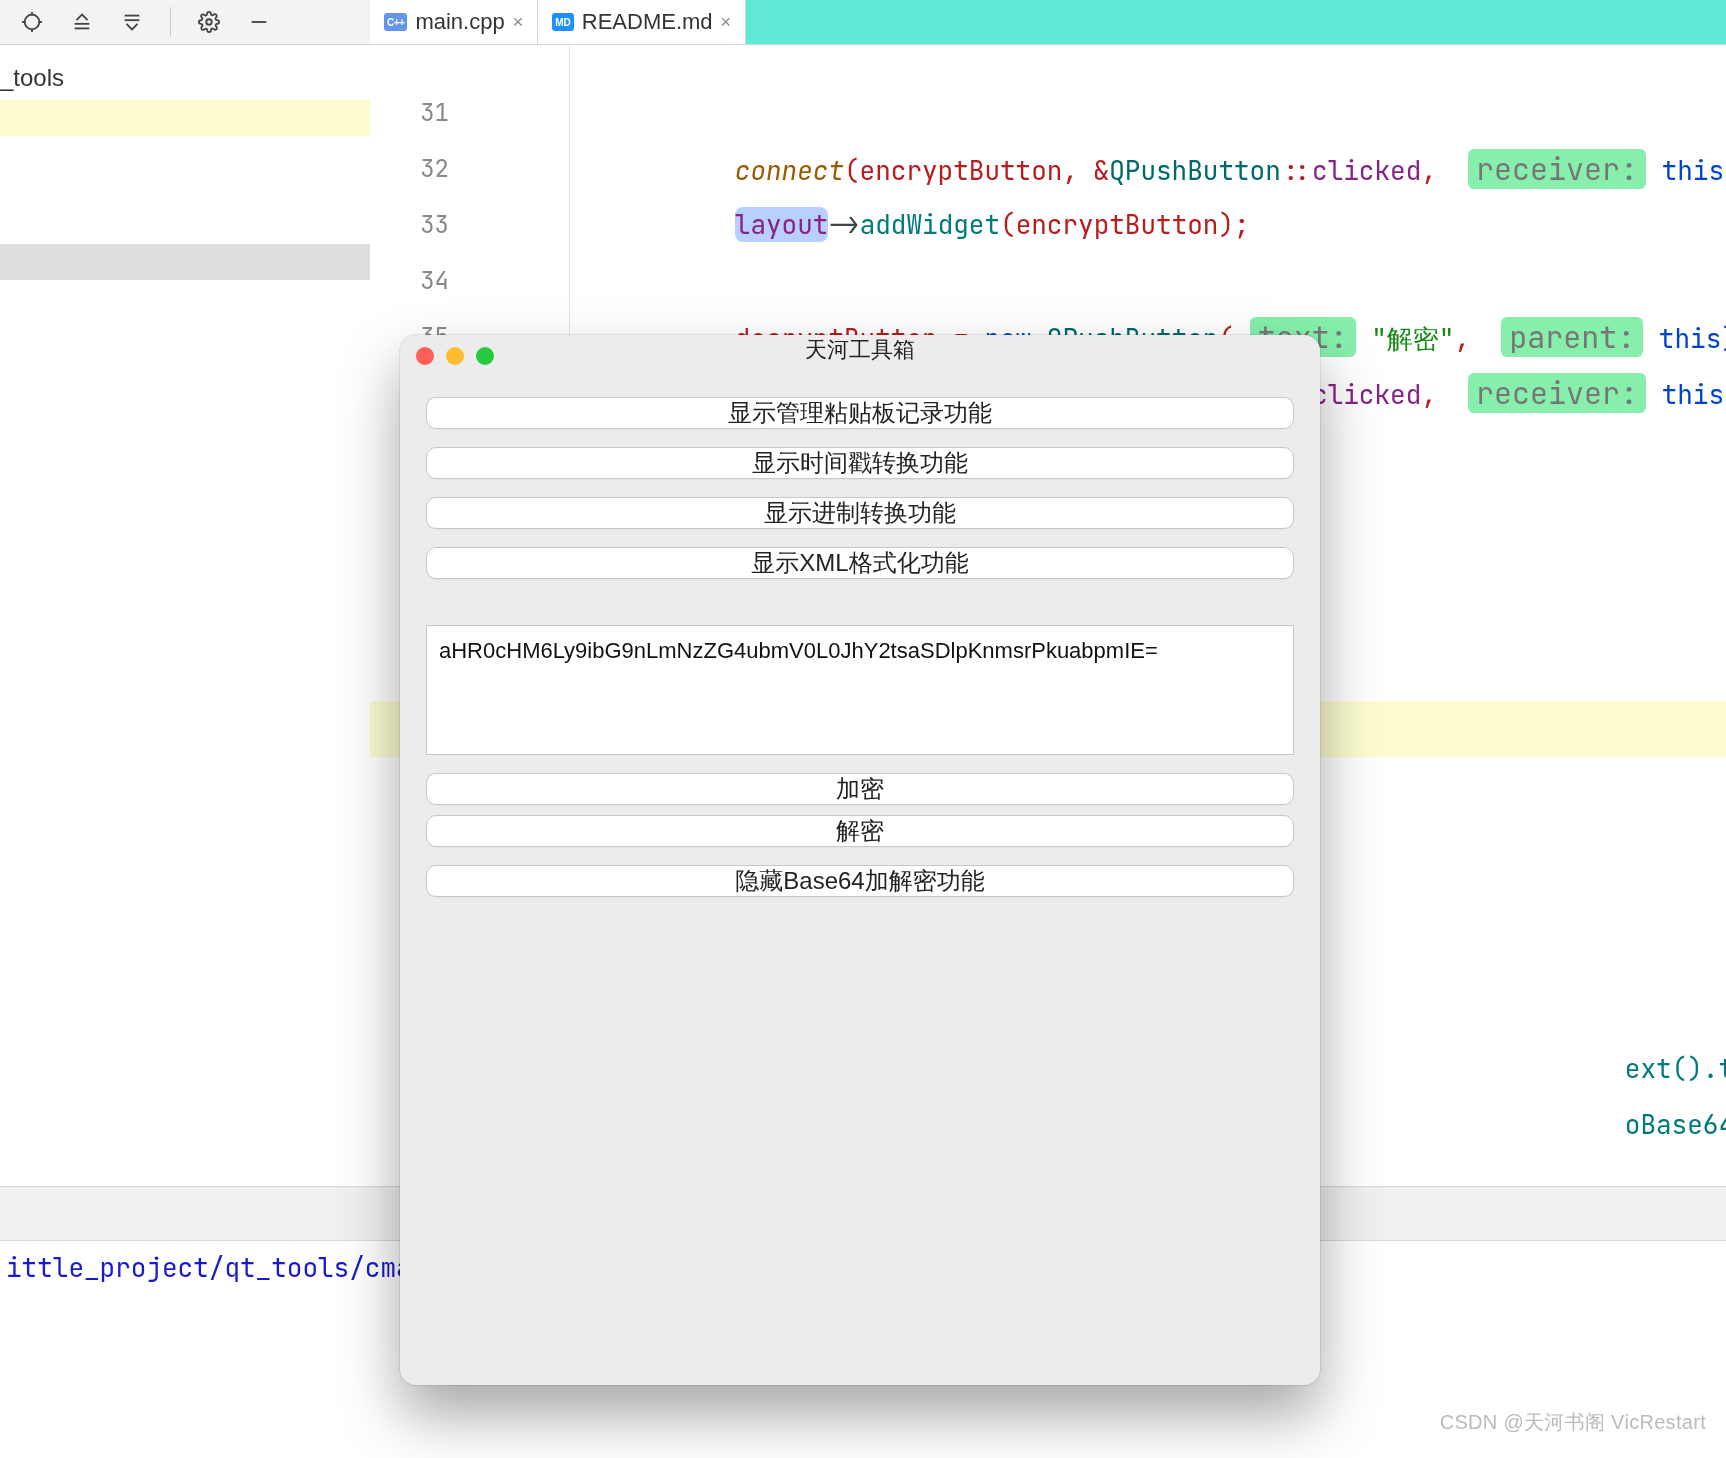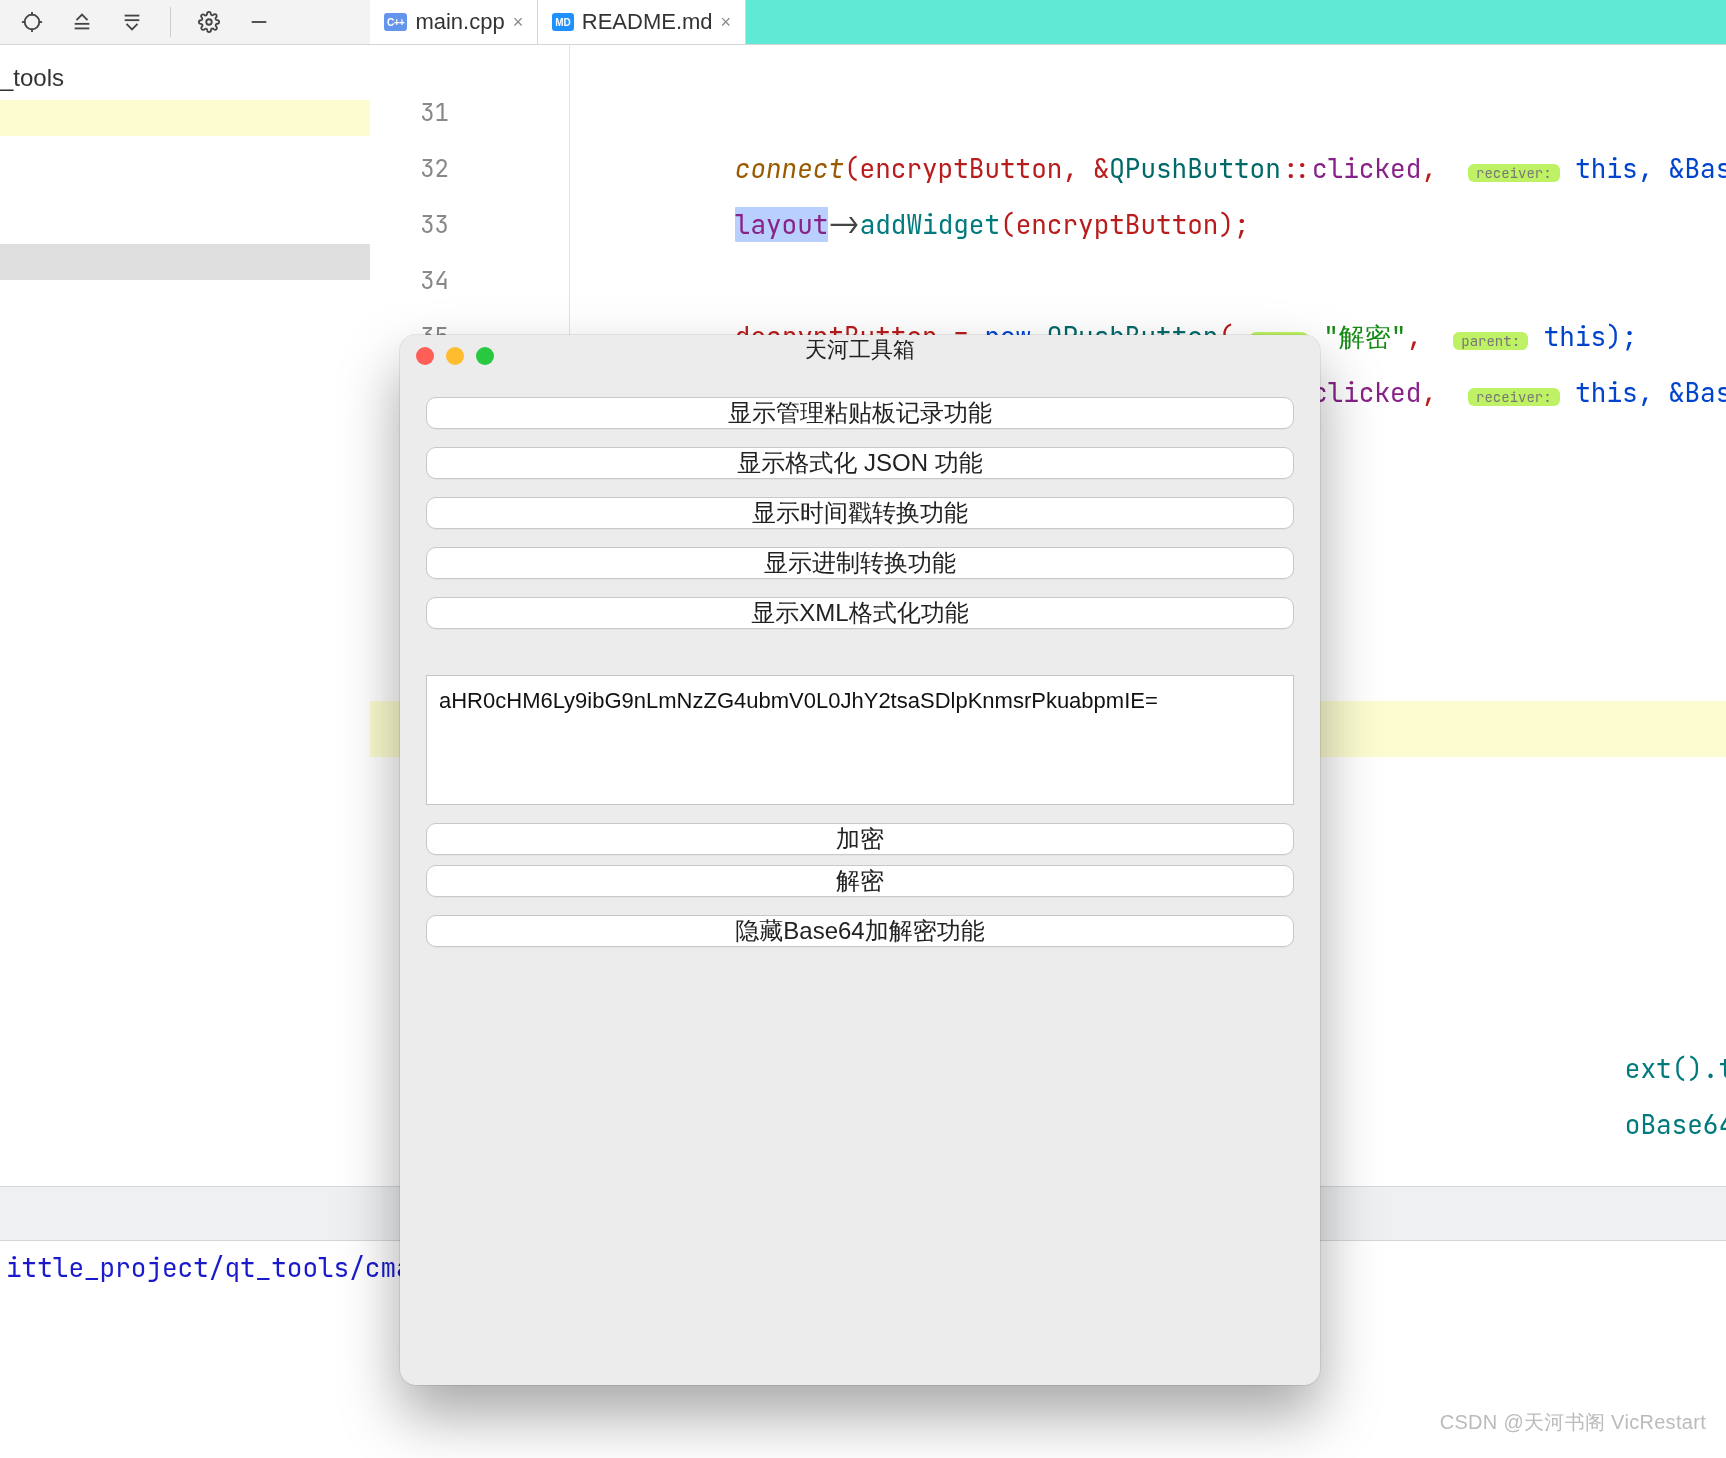--- a/index.html
+++ b/index.html
@@ -87,24 +87,24 @@
   }
   .hl-current {
     position:absolute; left:0; right:0; height:56px; background:#fcfcd0;
   }
   .tok-kw    { color:#0044cc; }
   .tok-fn    { color:#007a7c; }
   .tok-call  { color:#9a5b00; font-style:italic;margin-top:8px;}
   .tok-type  { color:#006969; }
   .tok-field { color:#882288; }
   .tok-str   { color:#158a15; }
-  .tok-hint  { color:#777; background:#bef264; border-radius:6px; padding:0 8px; font-size:14px;}
+  .tok-hint  { color:#777; background:#86efac; border-radius:6px; padding:0 8px; font-size:30px;}
   .tok-arrow { color:#444;}
   .tok-id    { color:#b91c1c;}
-  .tok-sel   { background:#b9d0ff; color:#882288; border-radius:1px;margin-top:32px;}
+  .tok-sel   { background:#b9d0ff; color:#882288; border-radius:8px;margin-top:32px;}
 
   
   .status-strip {
     position:absolute; left:0; right:0; height:54px;
     background:#eef0f2; border-top:1px solid #d7d7d7;
     font-family: "JetBrains Mono",monospace;
     font-size:26px; color:#1a1acc;
     display:flex; align-items:center; padding-left:6px;
   }
   .status1 { bottom:218px; }
@@ -266,21 +266,20 @@
       <div class="traffic">
         <div class="tl red"></div>
         <div class="tl yellow"></div>
         <div class="tl green"></div>
       </div>
       <div class="title">天河工具箱</div>
     </div>
 
     <div class="dialog-body">
       <div class="mac-btn">显示管理粘贴板记录功能</div>
-      <div class="mac-btn">显示格式化 JSON 功能</div>
       <div class="mac-btn">显示时间戳转换功能</div>
       <div class="mac-btn">显示进制转换功能</div>
       <div class="mac-btn">显示XML格式化功能</div>
 
       <div class="gap-big"></div>
       <textarea class="mac-textarea" style="">aHR0cHM6Ly9ibG9nLmNzZG4ubmV0L0JhY2tsaSDlpKnmsrPkuabpmIE=</textarea>
 
       <div class="tight-row">
         <div class="mac-btn">加密</div>
         <div class="mac-btn">解密</div>

